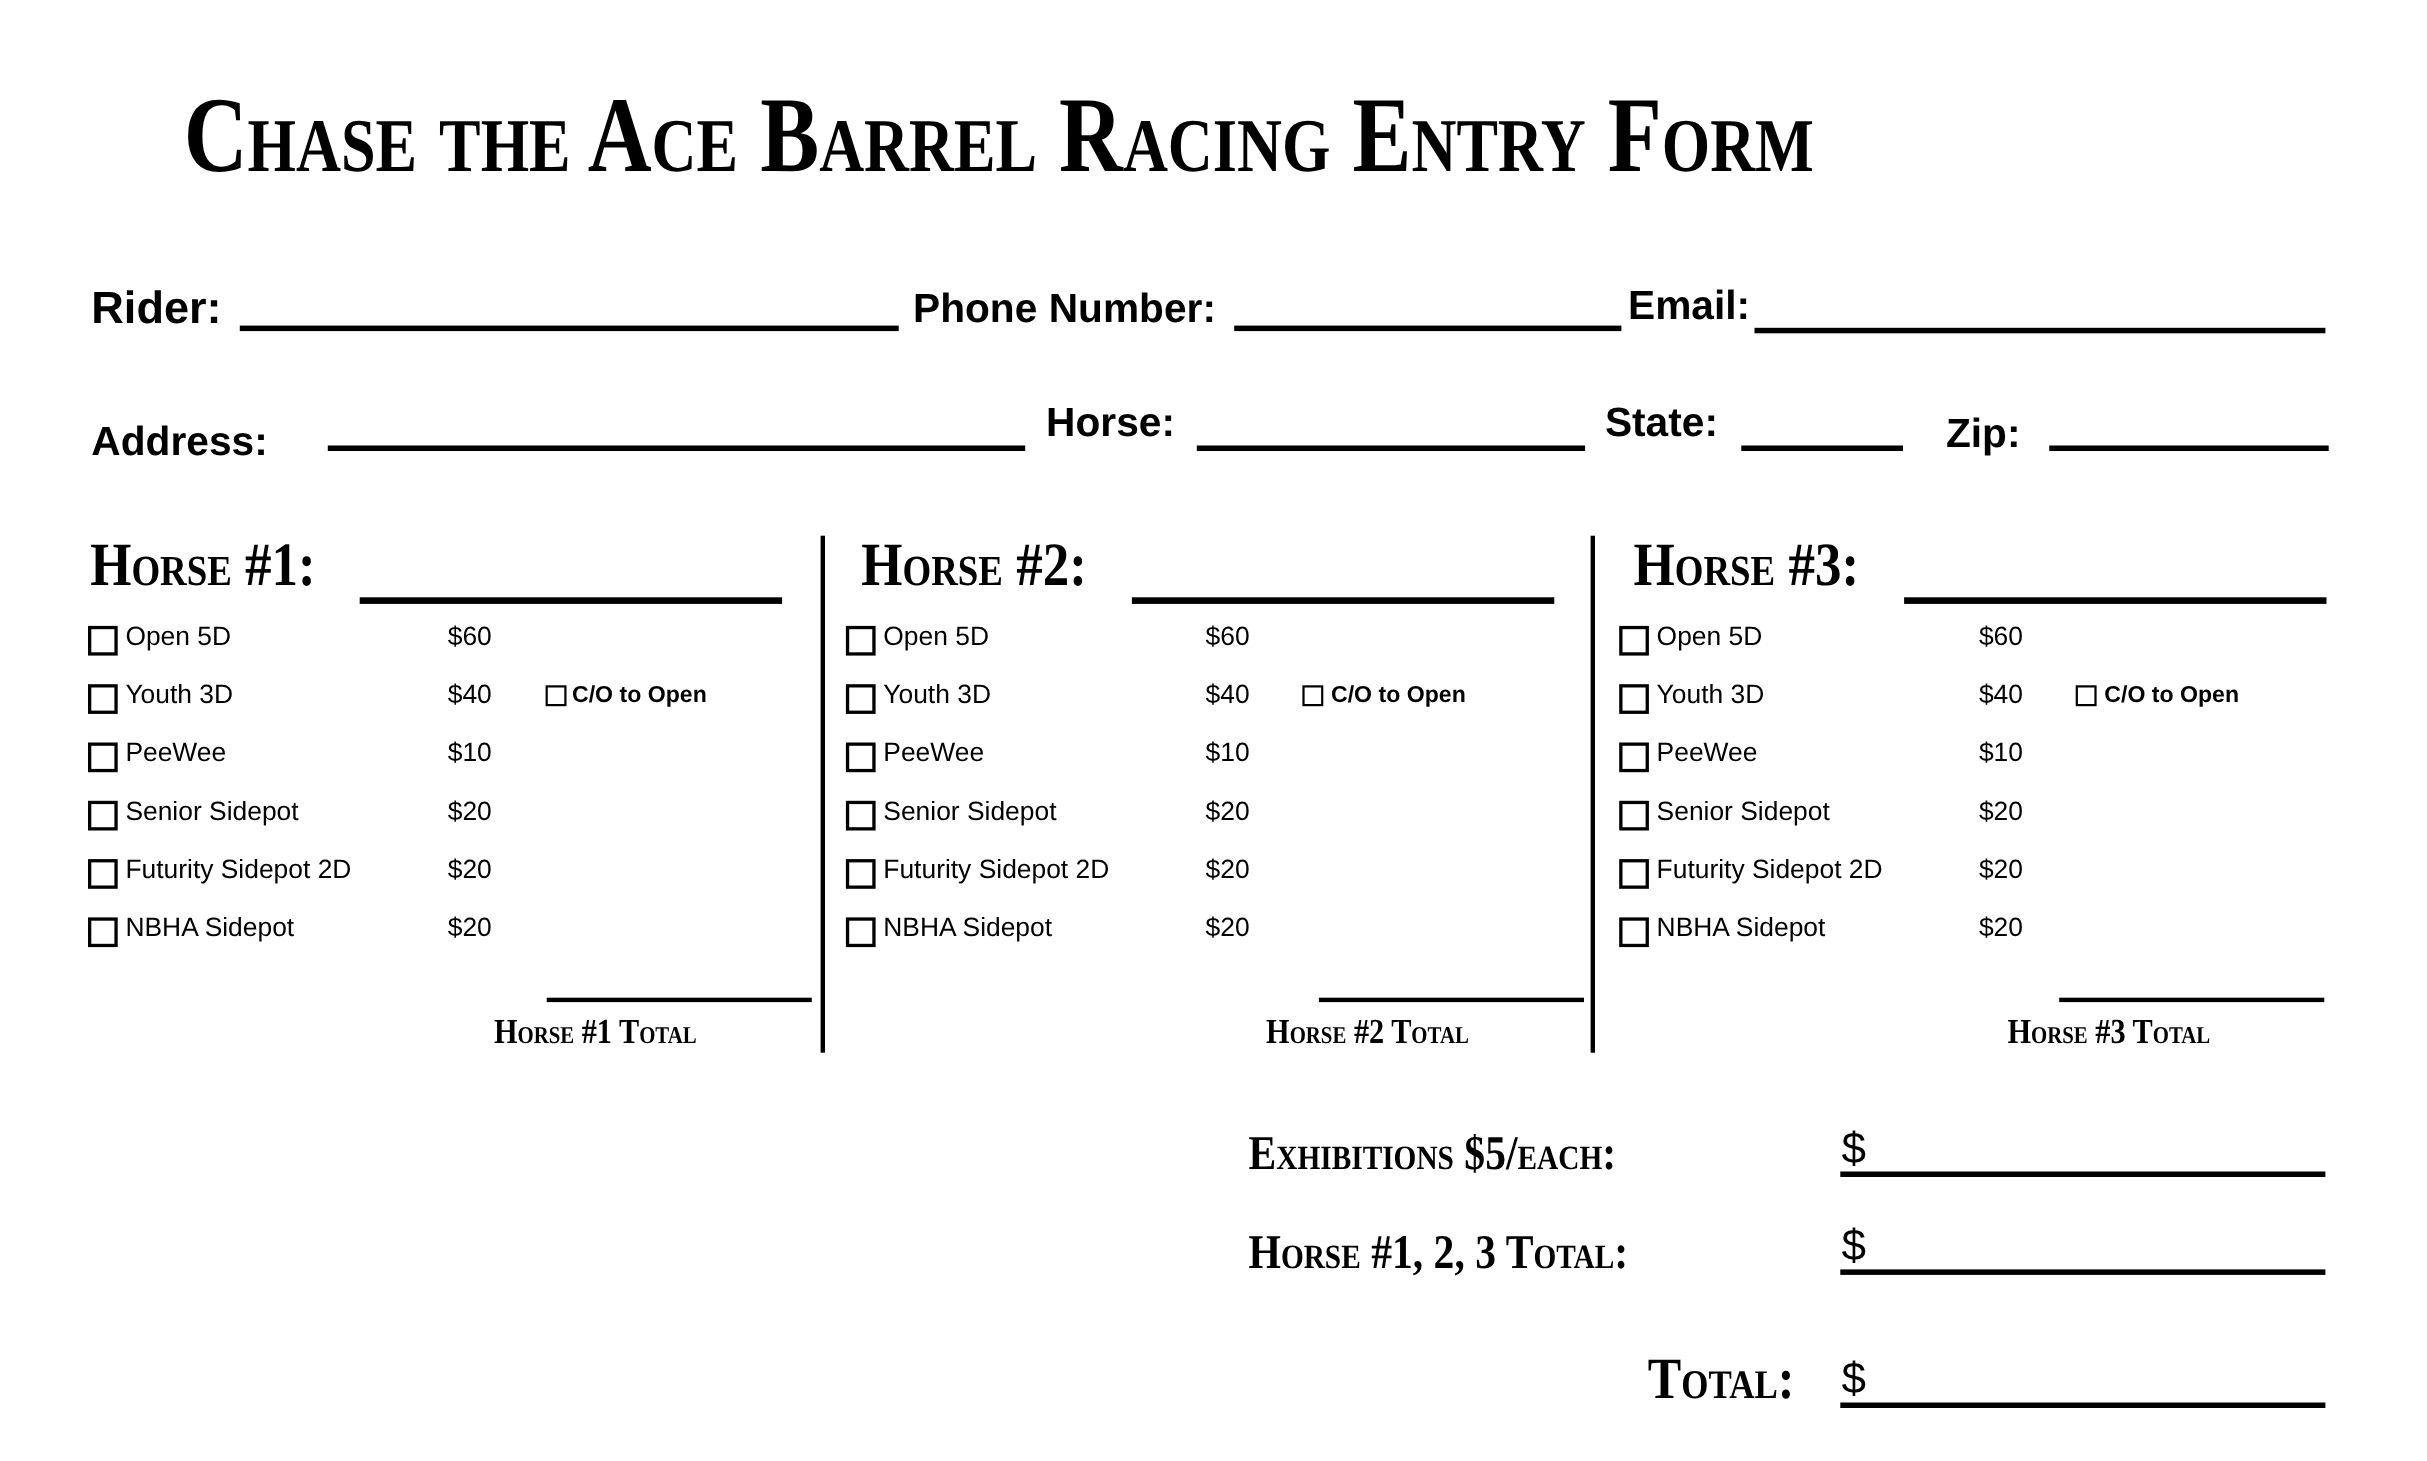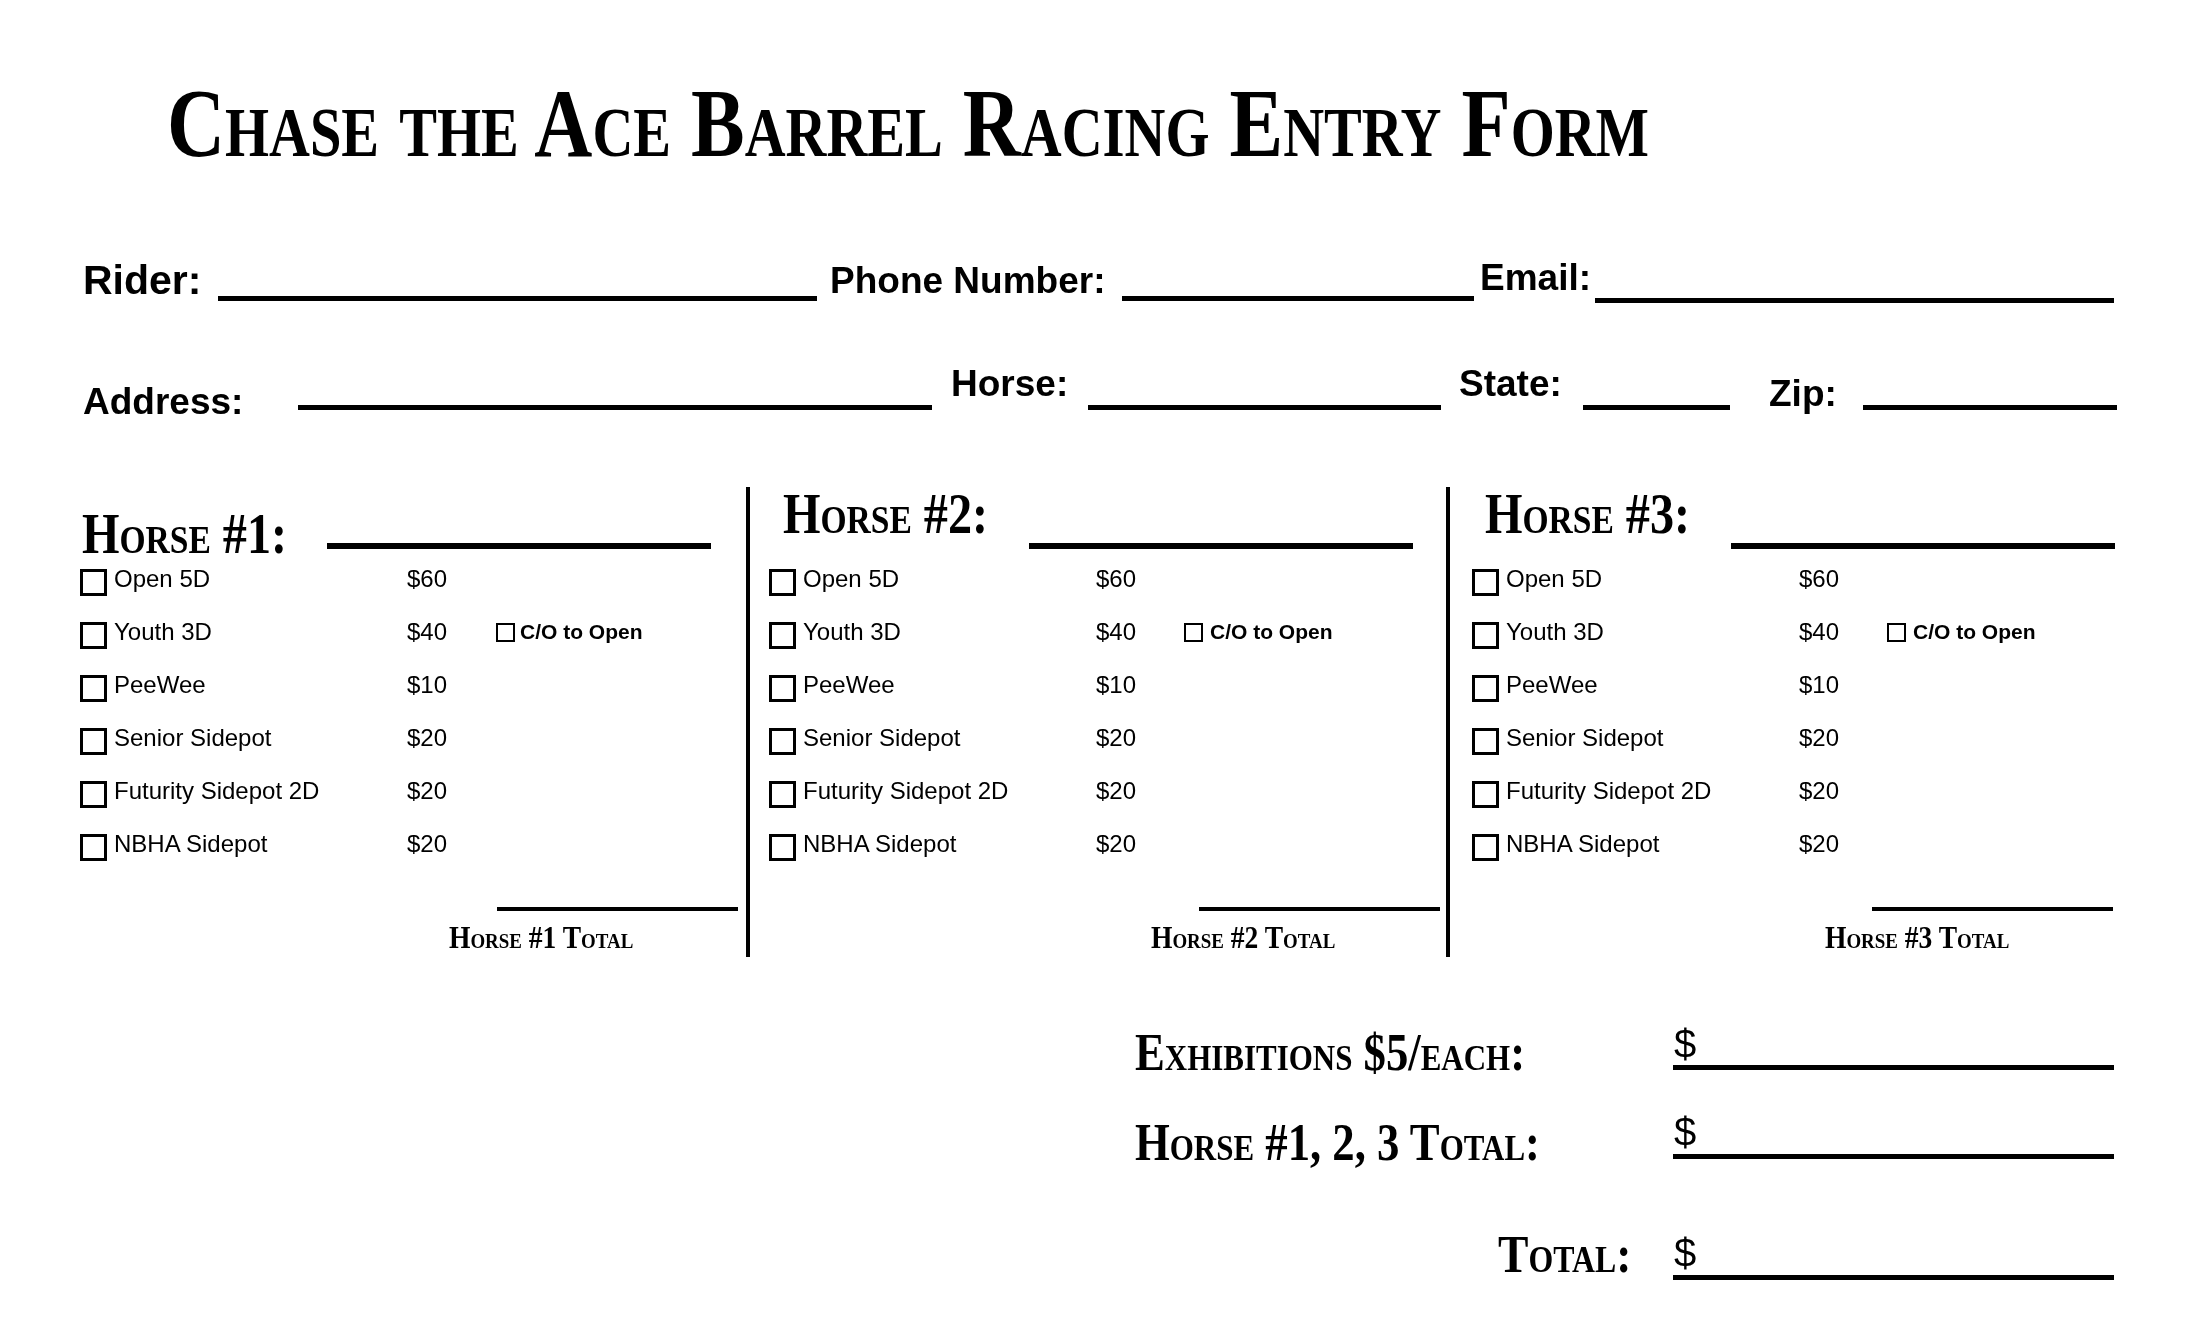--- a/index.html
+++ b/index.html
@@ -18,21 +18,21 @@
   .rule { position: absolute; background: #000; height: 5px; }
   .rule-thin { height: 4px; }
   .vdiv { position: absolute; width: 4px; background: #000; }
   .serif-sc {
     font-family: "Liberation Serif", serif; font-weight: bold; font-variant: small-caps;
     white-space: nowrap; line-height: 1;
   }
   .serif-sc span.sx { display: inline-block; transform: scaleX(0.86); transform-origin: left center; }
   .horse-title { font-size: 56px; }
   .horse-total { font-size: 32px; }
-  .sum-label { font-size: 52px; }
+  .sum-label { font-size: 44px; }
   .grand-label { font-size: 53px; }
   .chk { position: absolute; width: 21px; height: 21px; border: 3px solid #000; box-sizing: content-box; }
   .chk-small { position: absolute; width: 15px; height: 15px; border: 2px solid #000; }
   .item { position: absolute; font-family: "Liberation Sans", sans-serif; font-size: 24px; line-height: 1; white-space: nowrap; }
   .co { position: absolute; font-family: "Liberation Sans", sans-serif; font-size: 21px; line-height: 1; white-space: nowrap; font-weight: bold; }
   .dollar { position: absolute; font-family: "Liberation Sans", sans-serif; font-size: 40px; line-height: 1; }
 </style>
 </head>
 <body>
 
@@ -56,21 +56,21 @@
 <div class="abs lbl lbl-med" style="left:1459px; top:365px;">State:</div>
 <div class="rule" style="left:1583px; top:405px; width:147px;"></div>
 
 <div class="abs lbl lbl-med" style="left:1769px; top:375px;">Zip:</div>
 <div class="rule" style="left:1863px; top:405px; width:254px;"></div>
 
 <div class="vdiv" style="left:746px; top:487px; height:470px;"></div>
 <div class="vdiv" style="left:1446px; top:487px; height:470px;"></div>
 
 <div>
-  <div class="abs serif-sc horse-title" style="left:82px; top:506px;"><span class="sx">Horse #1:</span></div>
+  <div class="abs serif-sc horse-title" style="left:82px; top:486px;"><span class="sx">Horse #1:</span></div>
   <div class="rule" style="left:327px; top:543px; width:384px; height:6px;"></div>
 
   <div class="chk" style="left:80px; top:569px;"></div>
   <div class="item" style="left:114px; top:567px;">Open 5D</div>
   <div class="item" style="left:407px; top:567px;">$60</div>
 
   <div class="chk" style="left:80px; top:622px;"></div>
   <div class="item" style="left:114px; top:620px;">Youth 3D</div>
   <div class="item" style="left:407px; top:620px;">$40</div>
   <div class="chk-small" style="left:496px; top:623px;"></div>

